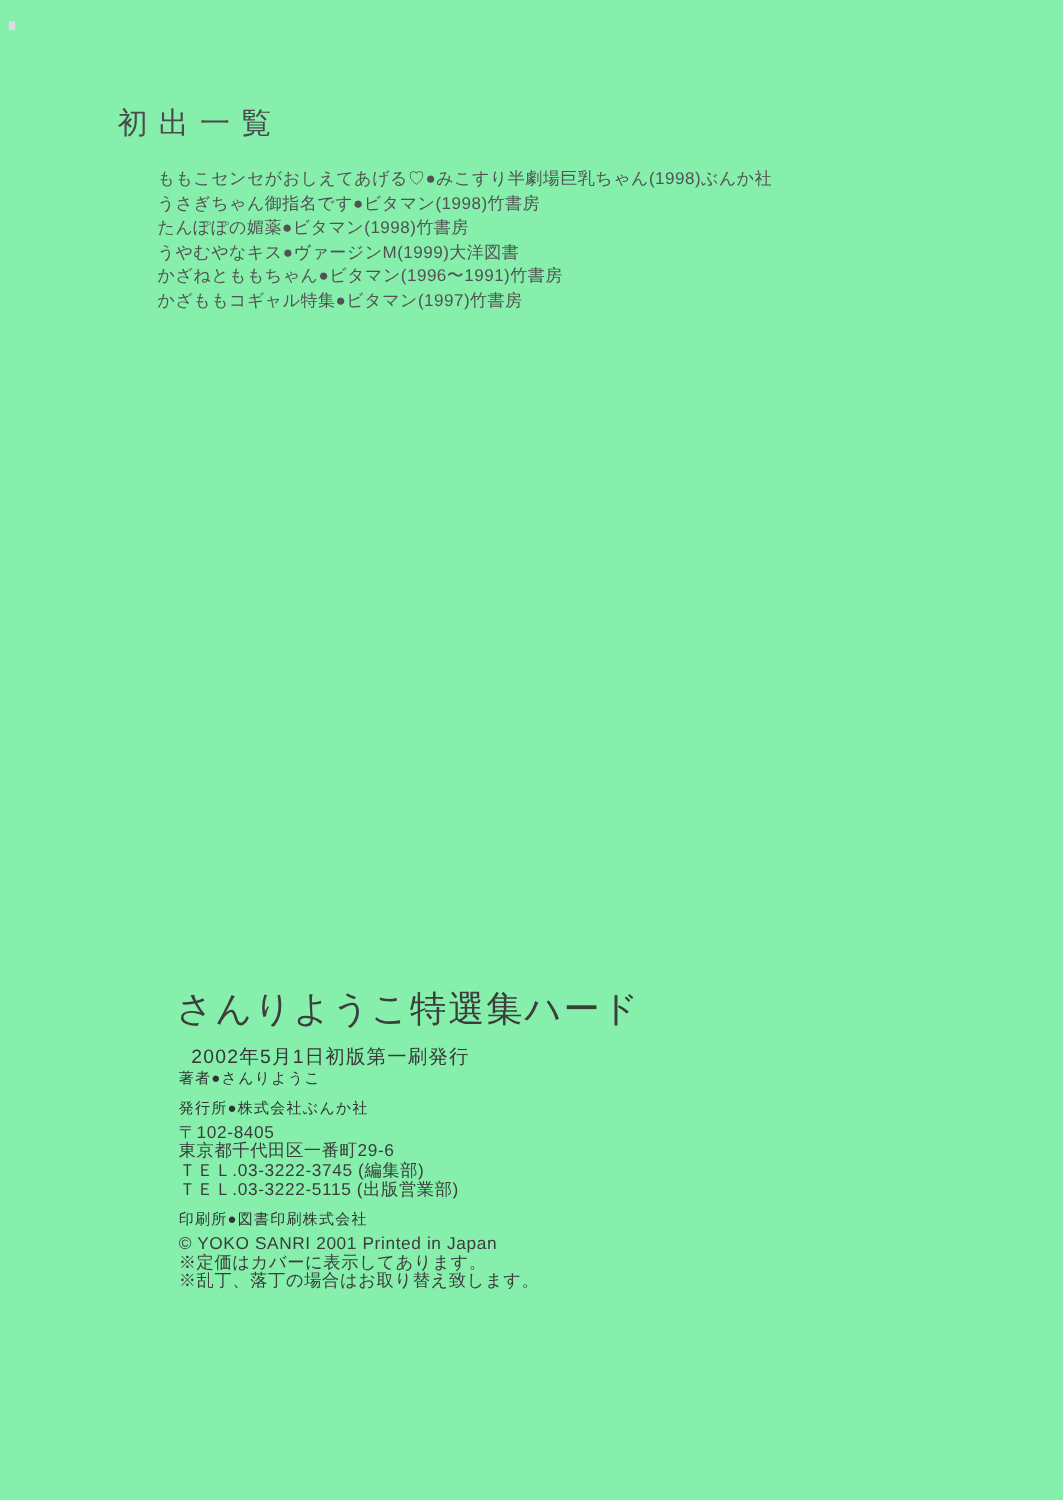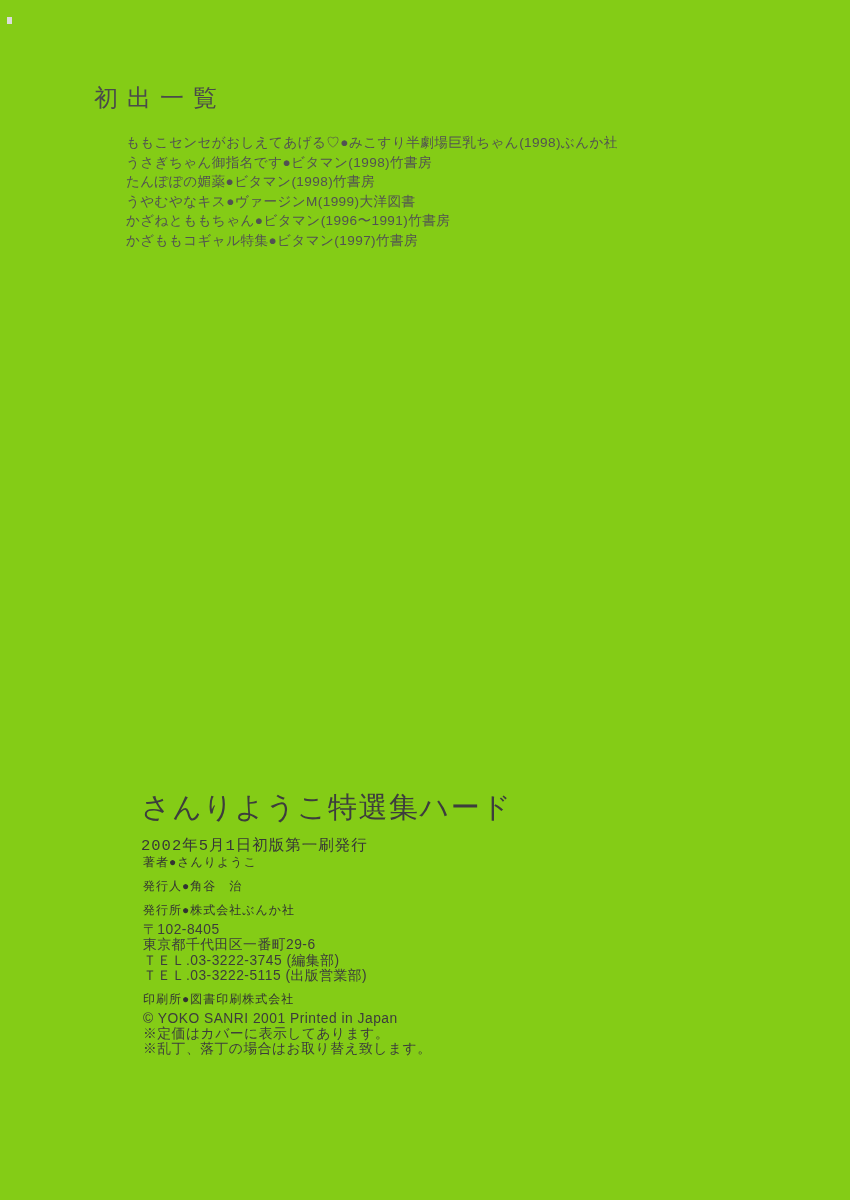--- a/index.html
+++ b/index.html
@@ -6,21 +6,21 @@
   html, body {
     width: 850px;
     height: 1200px;
     font-family: "Liberation Sans", sans-serif;
   }
   body { background: #ffffff; }
   .page {
     position: relative;
     width: 850px;
     height: 1200px;
-    background: #84cc16;
+    background: #86efac;
     overflow: hidden;
   }
   
   .scan-artifact {
     position: absolute;
     left: 7px;
     top: 17px;
     width: 5px;
     height: 7px;
     background: #dcdcda;
@@ -55,25 +55,26 @@
   }
   .book-title {
     font-size: 29px;
     font-weight: 500;
     letter-spacing: 1.5px;
     color: #3d3d3d;
     white-space: nowrap;
   }
   .book-edition {
     margin-top: 7px;
-    font-family: Liberation Mono, monospace;
+    font-family: Liberation Sans, sans-serif;
     font-size: 15.5px;
     letter-spacing: 1px;
     color: #373737;
     white-space: nowrap;
+    margin-left: 12px;
   }
   .colophon {
     position: absolute;
     left: 143px;
     top: 850px;
     width: 420px;
   }
   .c-line { white-space: nowrap; }
   .c-large {
     font-size: 12px;
@@ -108,21 +109,20 @@
     <div class="source-line">かざももコギャル特集●ビタマン(1997)竹書房</div>
   </div>
 
   <div class="book-block">
     <div class="book-title">さんりようこ特選集ハード</div>
     <div class="book-edition">2002年5月1日初版第一刷発行</div>
   </div>
 
   <div class="colophon">
     <div class="c-line c-large">著者●さんりようこ</div>
-    <div class="c-line c-large">発行人●角谷　治</div>
     <div class="c-line c-large">発行所●株式会社ぶんか社</div>
     <div class="c-line c-small">〒102-8405</div>
     <div class="c-line c-small">東京都千代田区一番町29-6</div>
     <div class="c-line c-small">ＴＥＬ.03-3222-3745 (編集部)</div>
     <div class="c-line c-small">ＴＥＬ.03-3222-5115 (出版営業部)</div>
     <div class="c-line c-large gap-before">印刷所●図書印刷株式会社</div>
     <div class="c-line c-small">© YOKO SANRI 2001 Printed in Japan</div>
     <div class="c-line c-small">※定価はカバーに表示してあります。</div>
     <div class="c-line c-small">※乱丁、落丁の場合はお取り替え致します。</div>
   </div>

